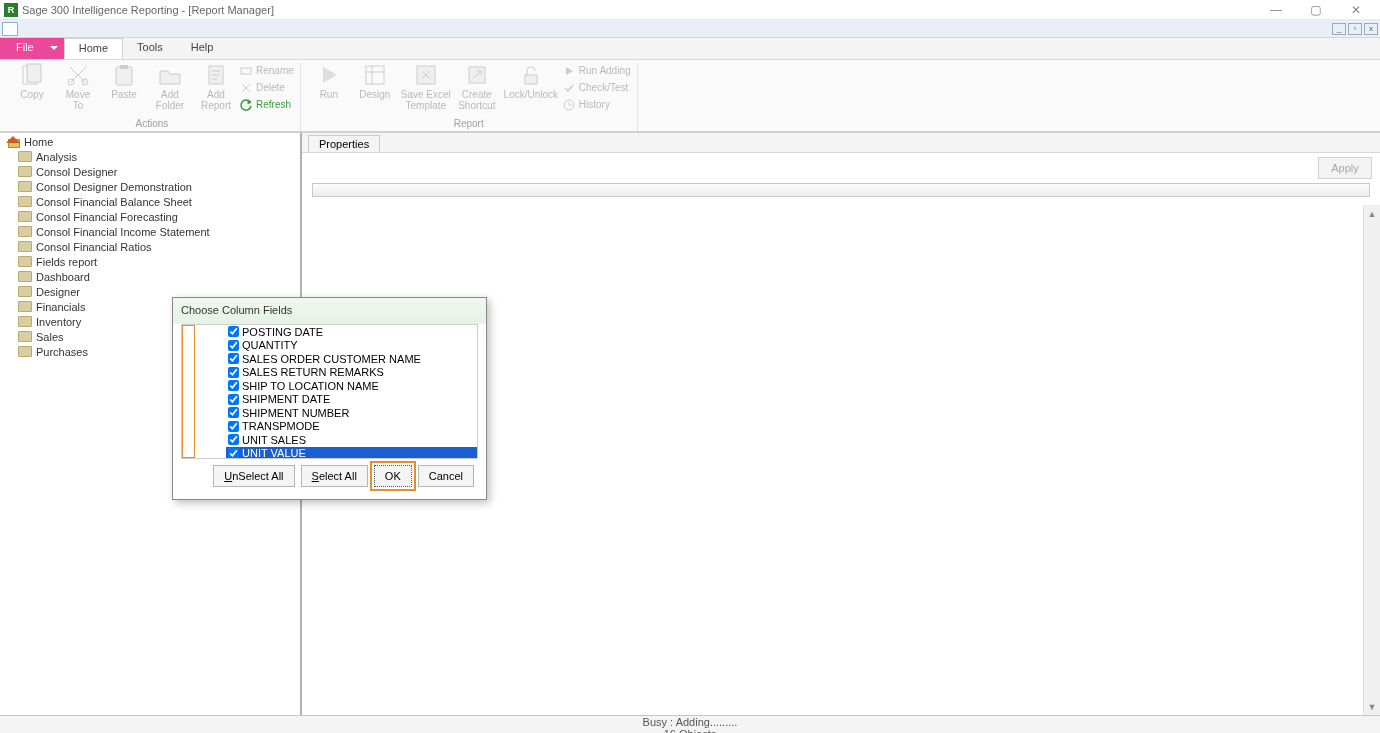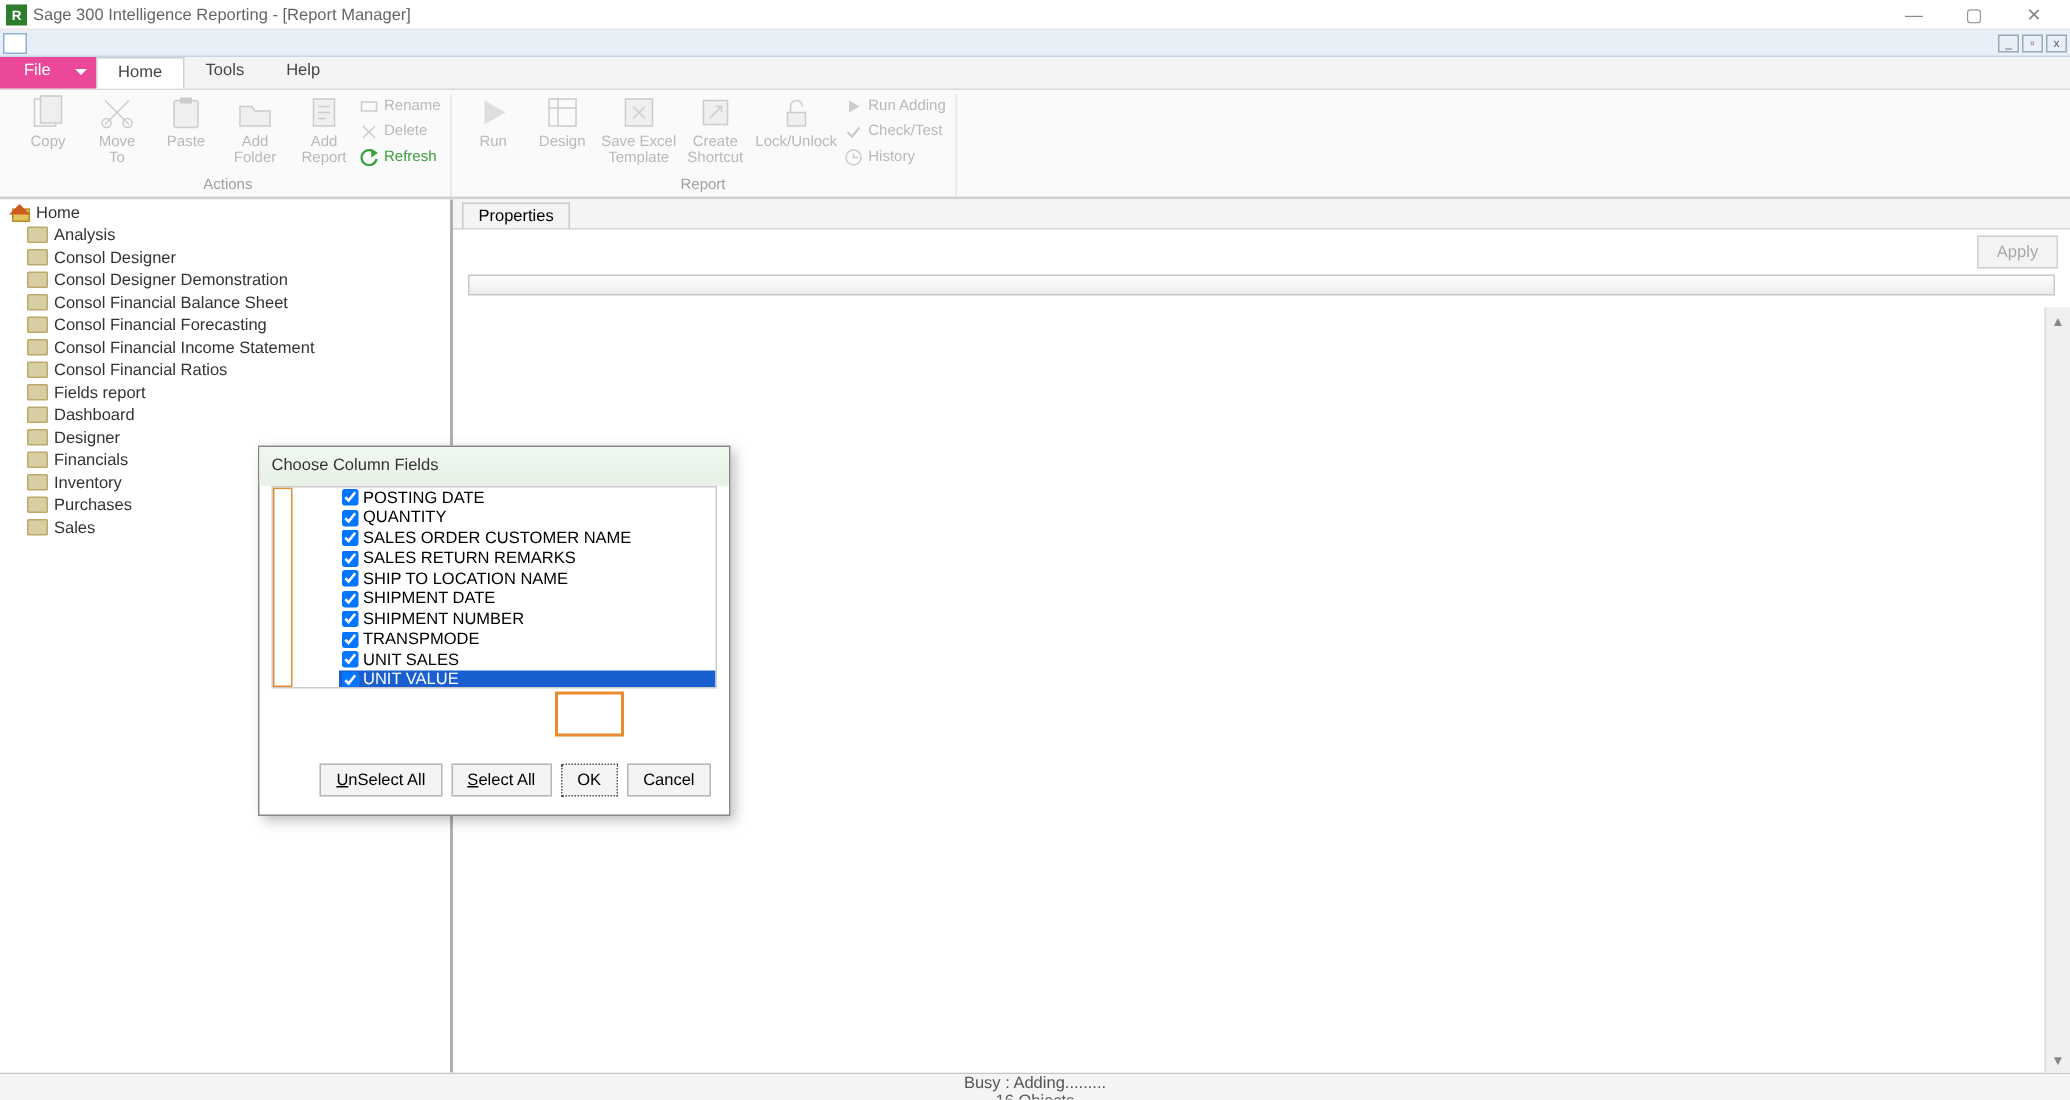--- a/index.html
+++ b/index.html
@@ -58,21 +58,21 @@
 
   
   .dialog{ position:absolute; left:172px; top:164px; width:315px; background:#fff; border:1px solid #888; box-shadow:3px 3px 8px rgba(0,0,0,0.25);}
   .dialog-title{ height:26px; background:linear-gradient(#f0f8f0,#e7f1e6); font-size:11px; padding:6px 8px 0 8px; color:#333;}
   .dialog-body{ padding:0 8px 4px 8px;}
   .field-list{ border:1px solid #ccc; height:135px; overflow:hidden; font-size:11px; position:relative;padding-left:44px;}
   .field-item{ display:flex; align-items:center; height:13.5px; padding-left:2px;}
   .field-item.selected{ background:#1a5fd0; color:#fff;}
   .field-item input{ margin:0 3px 0 0; width:11px; height:11px;}
   .dialog-btns{ display:flex; justify-content:flex-end; gap:6px; padding:6px 4px 8px 4px;}
-  .dialog-btns button{ font-size:11px; height:22px; padding:0 10px; background:#f4f4f4; border:1px solid #b6b6b6;margin-top:44px; }
+  .dialog-btns button{ font-size:11px; height:22px; padding:0 10px; background:#f4f4f4; border:1px solid #b6b6b6; }
   .dialog-btns button.ok{ border:1px dotted #555;}
   .u{ text-decoration:underline;}
 
   
   .hl-checkcol{ position:absolute; left:0; top:0; width:13px; height:100%; border:1px solid #e98b2e; pointer-events:none;}
   .ok-highlight{ position:absolute; border:2px solid #e98b2e; pointer-events:none; }
 
   
   .vscroll{ position:absolute; right:0; top:0; bottom:0; width:17px; background:#f0f0f0; border-left:1px solid #dcdcdc; display:flex; flex-direction:column;}
   .vscroll .arrow{ height:17px; background:#f0f0f0; display:flex; align-items:center; justify-content:center; color:#888; font-size:9px;}
@@ -329,25 +329,25 @@
             <div class="tree-item child">
               <span class="folder-icon"></span>
               <span>Financials</span>
             </div>
             <div class="tree-item child">
               <span class="folder-icon"></span>
               <span>Inventory</span>
             </div>
             <div class="tree-item child">
               <span class="folder-icon"></span>
+              <span>Sales</span>
+            </div>
+            <div class="tree-item child">
+              <span class="folder-icon"></span>
               <span>Purchases</span>
-            </div>
-            <div class="tree-item child">
-              <span class="folder-icon"></span>
-              <span>Sales</span>
             </div>
           </div>
       </div>
     </div>
 
     <div class="right-pane">
       <div class="prop-tabrow">
         <div class="prop-tab">Properties</div>
       </div>
       <div class="apply-row">

